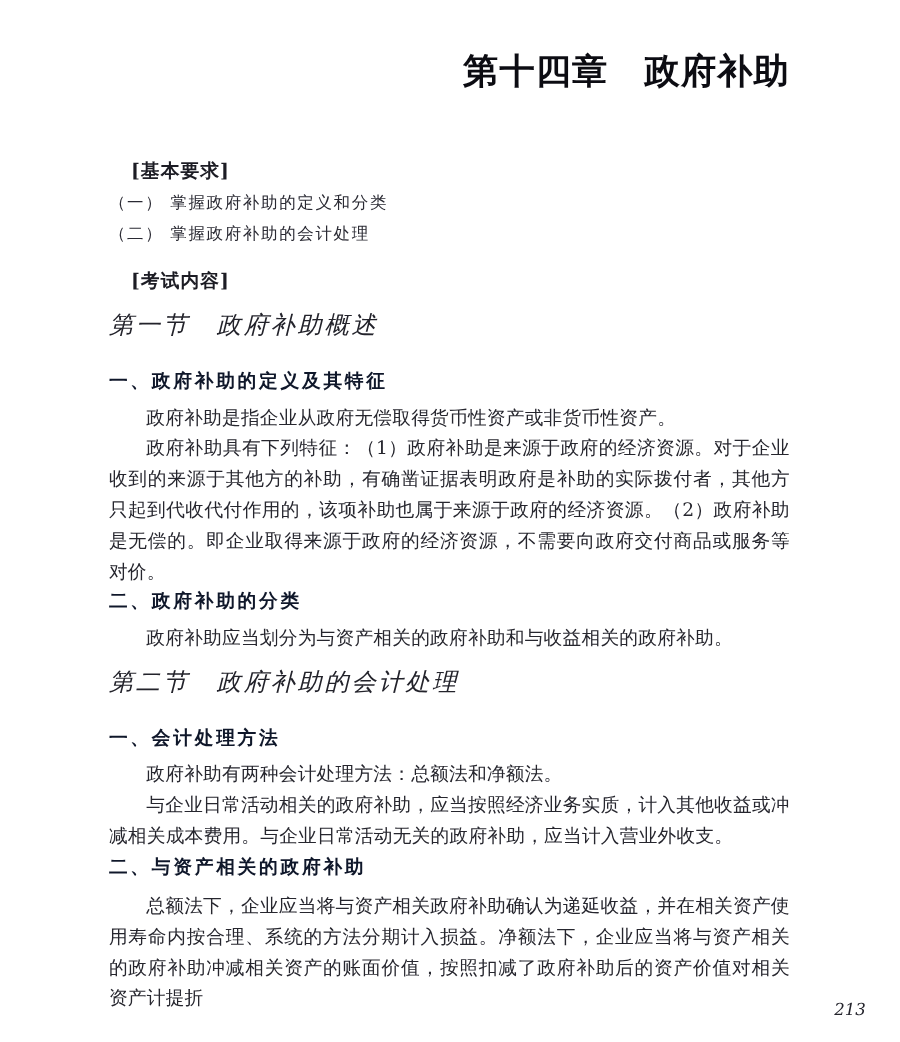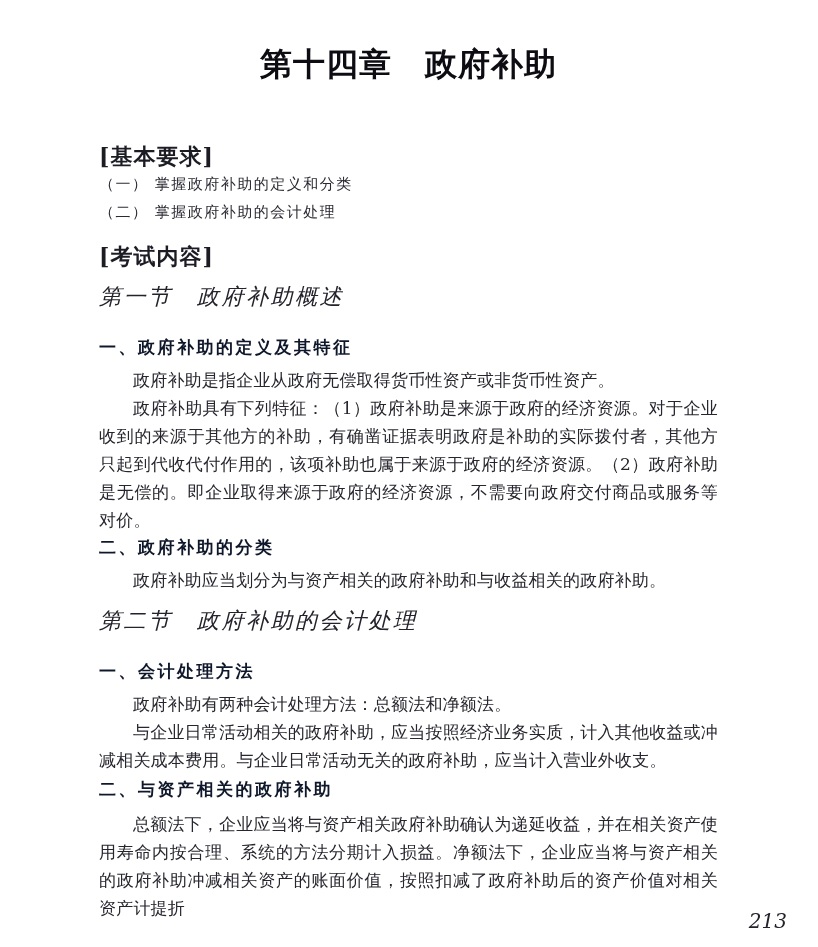--- a/index.html
+++ b/index.html
@@ -17,32 +17,33 @@
     color: #23232b;
   }
   .content {
     padding: 44px 100px 0 99px; 
   }
   .chapter-title {
     margin: 0;
     font-size: 32px;
     line-height: 40px;
     font-weight: bold;
-    text-align: center;
+    text-align: right;
     letter-spacing: 1px;
     color: #0c0c12;
     font-family: Liberation Serif, serif;
   }
   .bracket-header {
     margin-top: 58px;
-    font-size: 22px;
+    font-size: 17px;
     line-height: 28px;
     font-weight: bold;
     color: #1c1c24;
     letter-spacing: 1px;
+    margin-left: 20px;
   }
   .bracket-header.exam {
     margin-top: 16px;
   }
   .kai-item {
     font-size: 15px;
     line-height: 28px;
     letter-spacing: 1.5px;
     color: #2a2a33;
   }
@@ -83,21 +84,21 @@
   .body-para.cont {
     margin-top: 0;
   }
   .body-para.last {
     margin-top: 8px;
   }
   .page-number {
     position: absolute;
     top: 909px;
     right: 31px;
-    font-size: 20px;
+    font-size: 15px;
     font-style: italic;
     font-family: "DejaVu Serif", serif;
     color: #23232b;
   }
 </style>
 </head>
 <body>
 
 <div class="page">
   <div class="content">

